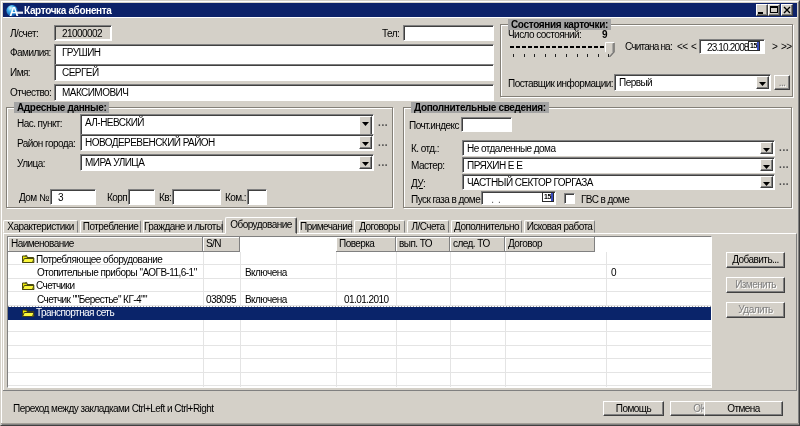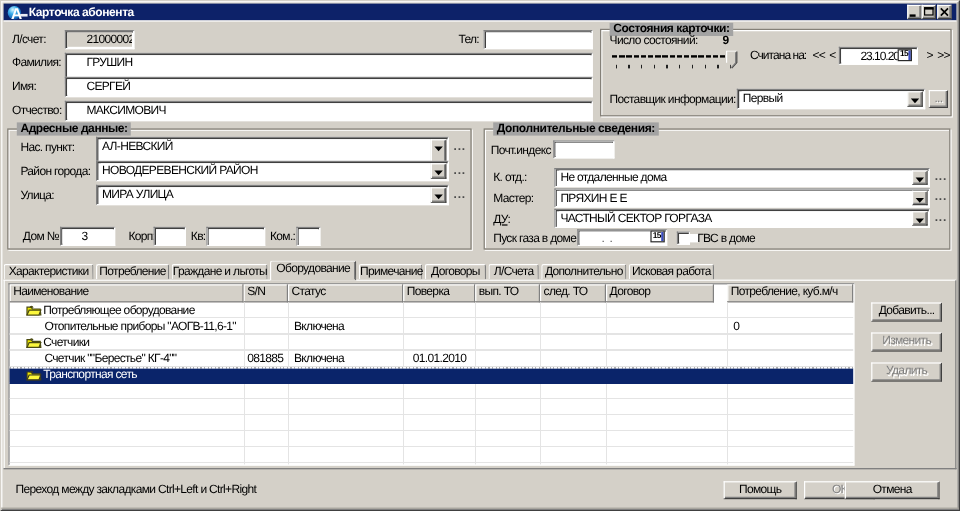--- a/index.html
+++ b/index.html
@@ -7,21 +7,21 @@
 .win{position:absolute;left:0;top:0;width:800px;height:426px;box-sizing:border-box;
  border:1px solid;border-color:#d4d0c8 #404040 #404040 #d4d0c8;background:#d4d0c8}
 .win2{position:absolute;left:0;top:0;right:0;bottom:0;border:1px solid;border-color:#fff #808080 #808080 #fff}
 .title{position:absolute;left:1px;top:1px;right:1px;height:14px;background:#0d2269;color:#fff;font-weight:bold}
 .title .txt{position:absolute;left:21px;top:1px;line-height:13px;letter-spacing:-0.35px}
 .cbtn{position:absolute;top:1px;width:12px;height:12px;background:#d4d0c8;box-sizing:border-box;
  border:1px solid;border-color:#fff #404040 #404040 #fff;box-shadow:inset -1px -1px 0 #808080}
 .sunken{box-sizing:border-box;border:1px solid;border-color:#808080 #fff #fff #808080;
  box-shadow:inset 1px 1px 0 #404040;background:#fff}
 .sunken .in{position:absolute;left:1px;top:1px;right:1px;bottom:1px;background:#fff;
- line-height:13px;padding-left:16px;white-space:nowrap;overflow:hidden}
+ line-height:13px;padding-left:6px;white-space:nowrap;overflow:hidden}
 .gray .in{background:#d4d0c8}
 .lbl{position:absolute;line-height:11px;white-space:nowrap}
 .grp{position:absolute;box-sizing:border-box;border:1px solid #848078;
  box-shadow:inset 1px 1px 0 #fff,1px 1px 0 #fff}
 .grp .cap{position:absolute;top:-6px;left:7px;background:#a3a3a3;padding:0 3px;font-weight:bold;letter-spacing:-0.35px;line-height:11px;white-space:nowrap}
 .combo{box-sizing:border-box;border:1px solid;border-color:#808080 #fff #fff #808080;
  box-shadow:inset 1px 1px 0 #404040;background:#fff;position:absolute}
 .combo .tx{position:absolute;left:3px;top:1px;right:14px;line-height:13px;white-space:nowrap;overflow:hidden;background:#fff;padding-left:1px}
 .combo .ar{position:absolute;top:1px;right:1px;bottom:1px;width:11px;background:#d4d0c8;
  border:1px solid;border-color:#fff #404040 #404040 #fff;box-shadow:inset -1px -1px 0 #808080}
@@ -232,26 +232,24 @@
 <div class="tab" style="left:354px;width:51px">Договоры</div>
 <div class="tab" style="left:407px;width:42px">Л/Счета</div>
 <div class="tab" style="left:451px;width:71px">Дополнительно</div>
 <div class="tab" style="left:524px;width:71px">Исковая работа</div>
 
 <div class="abs" style="left:7px;top:236px;width:705px;height:152px;box-sizing:border-box;background:#fff;border:1px solid;border-color:#808080 #fff #fff #808080"></div>
 
 <div class="abs" style="left:8px;top:237px;width:703px;height:15px">
  <div class="hcell" style="left:0;width:195px">Наименование</div>
  <div class="hcell" style="left:195px;width:37px">S/N</div>
- <div class="hcell" style="left:232px;width:96px">Статус</div>
  <div class="hcell" style="left:328px;width:60px">Поверка</div>
  <div class="hcell" style="left:388px;width:54px">вып. ТО</div>
  <div class="hcell" style="left:442px;width:55px">след. ТО</div>
  <div class="hcell" style="left:497px;width:90px">Договор</div>
- <div class="hcell" style="left:598px;width:105px">Потребление, куб.м/ч</div>
 </div>
 
 <div class="abs" style="left:8px;top:252px;width:703px;height:135px;background:
  linear-gradient(90deg,transparent 195px,#e4e4e4 195px,#e4e4e4 196px,transparent 196px),
  linear-gradient(90deg,transparent 232px,#e4e4e4 232px,#e4e4e4 233px,transparent 233px),
  linear-gradient(90deg,transparent 328px,#e4e4e4 328px,#e4e4e4 329px,transparent 329px),
  linear-gradient(90deg,transparent 388px,#e4e4e4 388px,#e4e4e4 389px,transparent 389px),
  linear-gradient(90deg,transparent 442px,#e4e4e4 442px,#e4e4e4 443px,transparent 443px),
  linear-gradient(90deg,transparent 497px,#e4e4e4 497px,#e4e4e4 498px,transparent 498px),
  linear-gradient(90deg,transparent 598px,#e4e4e4 598px,#e4e4e4 599px,transparent 599px),
@@ -269,21 +267,21 @@
 <div class="cell" style="left:37px;top:266px">Отопительные приборы "АОГВ-11,6-1"</div>
 <div class="cell" style="left:245px;top:266px">Включена</div>
 <div class="cell" style="left:611px;top:266px">0</div>
 <svg class="abs" style="left:21px;top:281px" width="14" height="10" viewBox="0 0 14 10">
  <path d="M1.5 8.5 v-6.5 h3.5 l1 1.5 h6.5 l0.5 5 z" fill="#ece600" stroke="#4a4a10" stroke-width="1"></path>
  <path d="M1.5 8.5 l1.8 -4 h9.7 l-1.5 4 z" fill="#fbf73c" stroke="#4a4a10" stroke-width="1"></path>
  <path d="M4 2.5 c0.5 -1.5 2 -1.5 2.5 0" fill="none" stroke="#4a4a10"></path>
 </svg>
 <div class="cell" style="left:36px;top:279px">Счетчики</div>
 <div class="cell" style="left:37px;top:293px">Счетчик ""Берестье" КГ-4""</div>
-<div class="cell" style="left:206px;top:293px">081885</div>
+<div class="cell" style="left:206px;top:293px">038095</div>
 <div class="cell" style="left:245px;top:293px">Включена</div>
 <div class="cell" style="left:344px;top:293px">01.01.2010</div>
 <svg class="abs" style="left:21px;top:308px" width="14" height="10" viewBox="0 0 14 10">
  <path d="M1.5 8.5 v-6.5 h3.5 l1 1.5 h6.5 l0.5 5 z" fill="#ece600" stroke="#3a3a20" stroke-width="1"></path>
  <path d="M1.5 8.5 l1.8 -4 h9.7 l-1.5 4 z" fill="#fbf73c" stroke="#3a3a20" stroke-width="1"></path>
  <path d="M4 2.5 c0.5 -1.5 2 -1.5 2.5 0" fill="none" stroke="#3a3a20"></path>
 </svg>
 <div class="cell" style="left:36px;top:306px;color:#fff">Транспортная сеть</div>
 
 <div class="btn" style="left:726px;top:252px;width:59px;height:16px">Добавить...</div>

